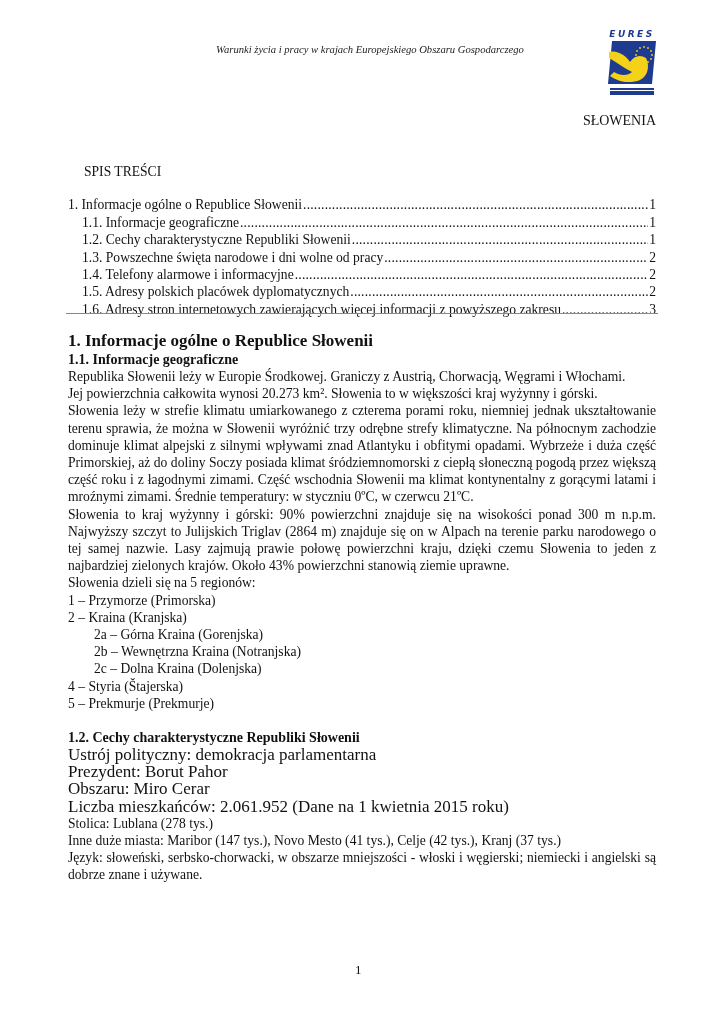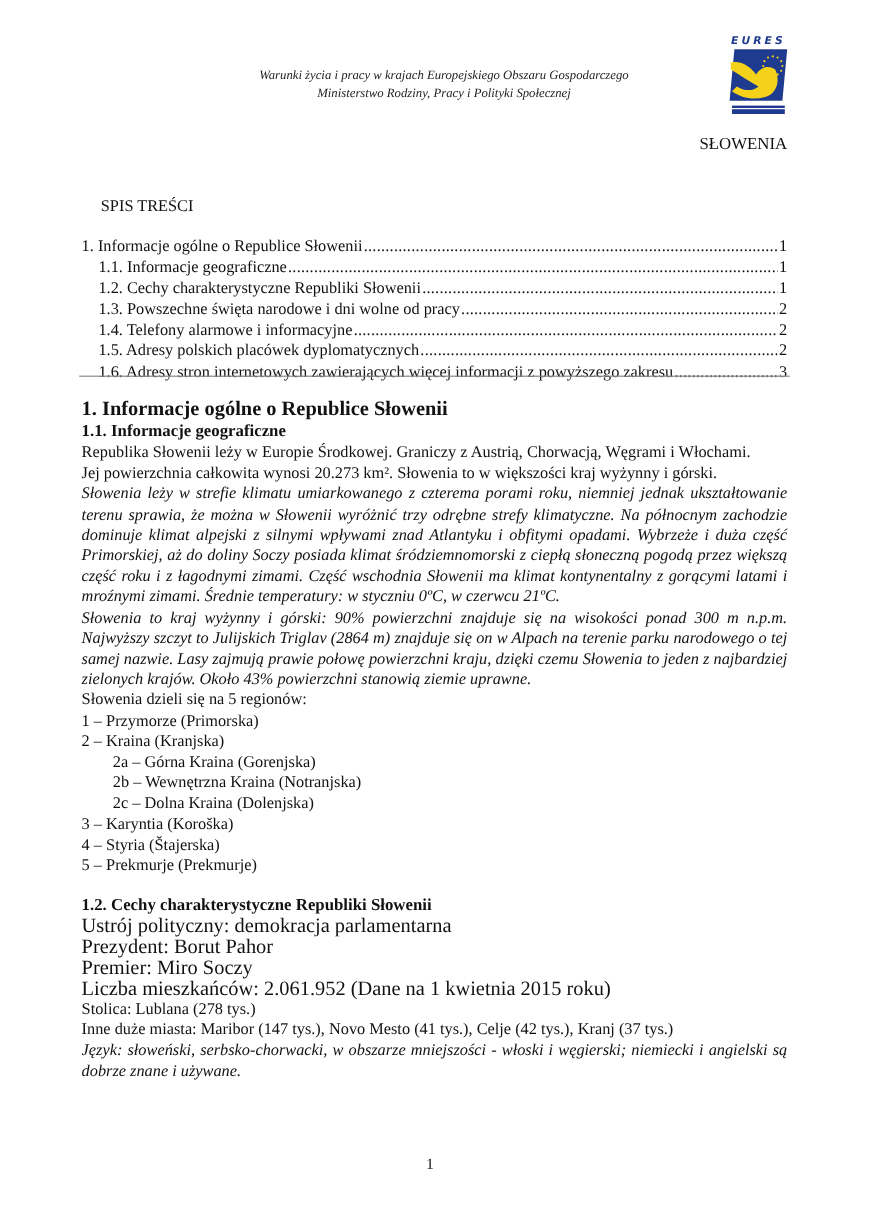--- a/index.html
+++ b/index.html
@@ -1,55 +1,54 @@
 <!DOCTYPE html>
 <html><head>
 <meta charset="utf-8">
 <style>
   html, body { margin: 0; padding: 0; background: #ffffff; }
   body { width: 724px; height: 1024px; position: relative; overflow: hidden;
          font-family: "Liberation Serif", "DejaVu Serif", serif; color: #111; }
   .page { position: absolute; left: 0; top: 0; width: 724px; height: 1024px; }
 
-  .header { position: absolute; left: 150px; top: 56px; width: 440px; text-align: center;
+  .header { position: absolute; left: 150px; top: 42px; width: 440px; text-align: center;
             font-style: italic; font-size: 10.6px; line-height: 15px; color: #222; }
   .logo { position: absolute; left: 606px; top: 28px; width: 52px; height: 70px; }
 
   .country { position: absolute; right: 68px; top: 113px; font-size: 14px; text-align: center; }
 
   .toc { position: absolute; left: 68px; top: 147px; width: 588px; font-size: 13.6px; line-height: 17.4px; }
   .toc-title { margin: 16px; }
   .toc-row { display: flex; align-items: baseline; white-space: nowrap; }
   .toc-row.sub { padding-left: 14px; }
   .toc-row .lbl { flex: 0 0 auto; }
   .toc-row .dots { flex: 1 1 auto; overflow: hidden; margin: 0 1px; }
   .toc-row .dots::after { content: "......................................................................................................................................................................................................................................"; letter-spacing: 0.2px; }
   .toc-row .pg { flex: 0 0 auto; }
 
   .divider { position: absolute; left: 66px; top: 313px; width: 592px; height: 0; border-top: 1.5px solid #888; }
 
   .content { position: absolute; left: 68px; top: 331px; width: 588px; font-size: 13.6px; line-height: 17.2px; }
   .h1 { font-weight: bold; font-size: 17px; line-height: 20px; margin: 0; }
   .h2 { font-weight: bold; font-size: 14px; line-height: 17px; margin: 0; }
-  .p { margin: 0; text-align: justify; font-style: italic; }
+  .p { margin: 0; text-align: justify; }
   .line { margin: 0; }
   .indent { padding-left: 26px; }
   .small { font-size: 17px; line-height: 17.2px; font-family: Liberation Serif, serif; }
   .gap { height: 17px; }
 
   .page-number { position: absolute; left: 355px; top: 962px; font-size: 13px; }
 </style>
 </head>
 <body>
 
 <div class="page">
 
   <div class="header">
     <div>Warunki życia i pracy w krajach Europejskiego Obszaru Gospodarczego</div>
-    <div>Ministerstwo Rodziny, Pracy i Polityki Społecznej</div>
   </div>
 
   <div class="logo">
     <svg width="52" height="70" viewBox="0 0 52 70">
       <text x="26" y="9" text-anchor="middle" font-family="DejaVu Sans, sans-serif" font-style="italic" font-weight="bold" font-size="9" fill="#1f3b8f" letter-spacing="2.5">EURES</text>
       <polygon points="6,13 50,13 46,56 2,56" fill="#1f3b8f"></polygon>
       <path d="M3,24 C12,22 20,28 24,34 C28,28 34,26 40,30 C44,38 42,48 34,52 C24,56 12,54 4,48 L8,44 C14,48 22,48 26,44 C18,40 10,34 3,30 Z" fill="#f5d21a"></path>
       <g fill="#f5d21a">
         <circle cx="38" cy="19" r="0.9"></circle>
           <circle cx="42" cy="20" r="0.9"></circle>
@@ -119,29 +118,28 @@
     <p class="line">Jej powierzchnia całkowita wynosi 20.273 km². Słowenia to w większości kraj wyżynny i górski.</p>
     <p class="p">Słowenia leży w strefie klimatu umiarkowanego z czterema porami roku, niemniej jednak ukształtowanie terenu sprawia, że można w Słowenii wyróżnić trzy odrębne strefy klimatyczne. Na północnym zachodzie dominuje klimat alpejski z silnymi wpływami znad Atlantyku i obfitymi opadami. Wybrzeże i duża część Primorskiej, aż do doliny Soczy posiada klimat śródziemnomorski z ciepłą słoneczną pogodą przez większą część roku i z łagodnymi zimami. Część wschodnia Słowenii ma klimat kontynentalny z gorącymi latami i mroźnymi zimami. Średnie temperatury: w styczniu 0ºC, w czerwcu 21ºC.</p>
     <p class="p">Słowenia to kraj wyżynny i górski: 90% powierzchni znajduje się na wisokości ponad 300 m n.p.m. Najwyższy szczyt to Julijskich Triglav (2864 m) znajduje się on w Alpach na terenie parku narodowego o tej samej nazwie. Lasy zajmują prawie połowę powierzchni kraju, dzięki czemu Słowenia to jeden z najbardziej zielonych krajów. Około 43% powierzchni stanowią ziemie uprawne.</p>
     <p class="line">Słowenia dzieli się na 5 regionów:</p>
     <div>
       <p class="line">1 – Przymorze (Primorska)</p>
       <p class="line">2 – Kraina (Kranjska)</p>
       <p class="line indent">2a – Górna Kraina (Gorenjska)</p>
       <p class="line indent">2b – Wewnętrzna Kraina (Notranjska)</p>
       <p class="line indent">2c – Dolna Kraina (Dolenjska)</p>
-      <p class="line">3 – Karyntia (Koroška)</p>
       <p class="line">4 – Styria (Štajerska)</p>
       <p class="line">5 – Prekmurje (Prekmurje)</p>
     </div>
     <div class="gap"></div>
     <h2 class="h2">1.2. Cechy charakterystyczne Republiki Słowenii</h2>
     <p class="line small">Ustrój polityczny: demokracja parlamentarna</p>
     <p class="line small">Prezydent: Borut Pahor</p>
-    <p class="line small">Premier: Miro Soczy</p>
+    <p class="line small">Obszaru: Miro Cerar</p>
     <p class="line small">Liczba mieszkańców: 2.061.952 (Dane na 1 kwietnia 2015 roku)</p>
     <p class="line">Stolica: Lublana (278 tys.)</p>
     <p class="line">Inne duże miasta: Maribor (147 tys.), Novo Mesto (41 tys.), Celje (42 tys.), Kranj (37 tys.)</p>
     <p class="p">Język: słoweński, serbsko-chorwacki, w obszarze mniejszości - włoski i węgierski; niemiecki i angielski są dobrze znane i używane.</p>
   </div>
 
   <div class="page-number">1</div>
 </div>
 
 </body></html>

